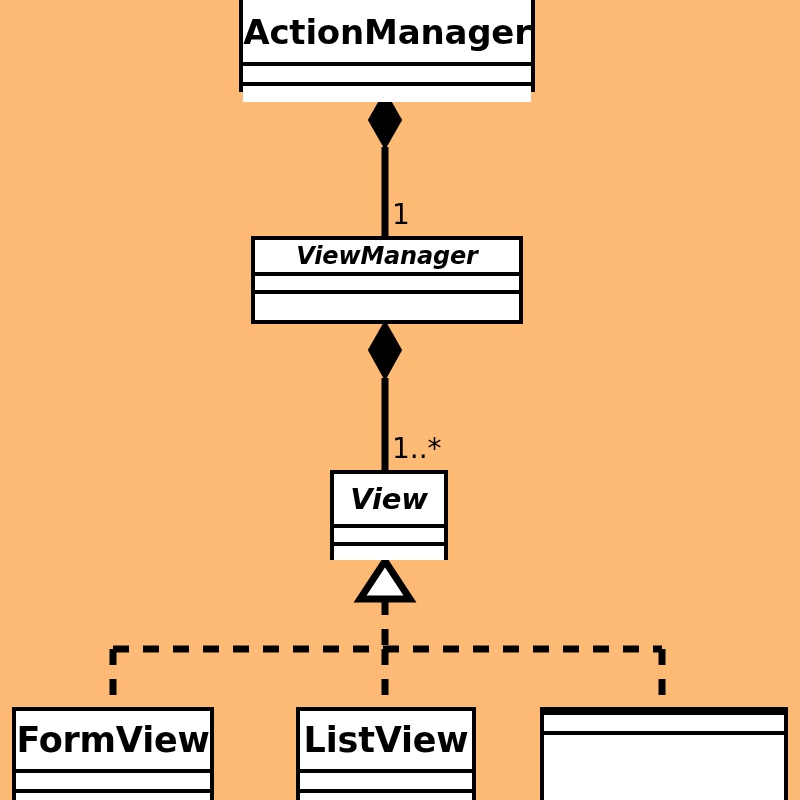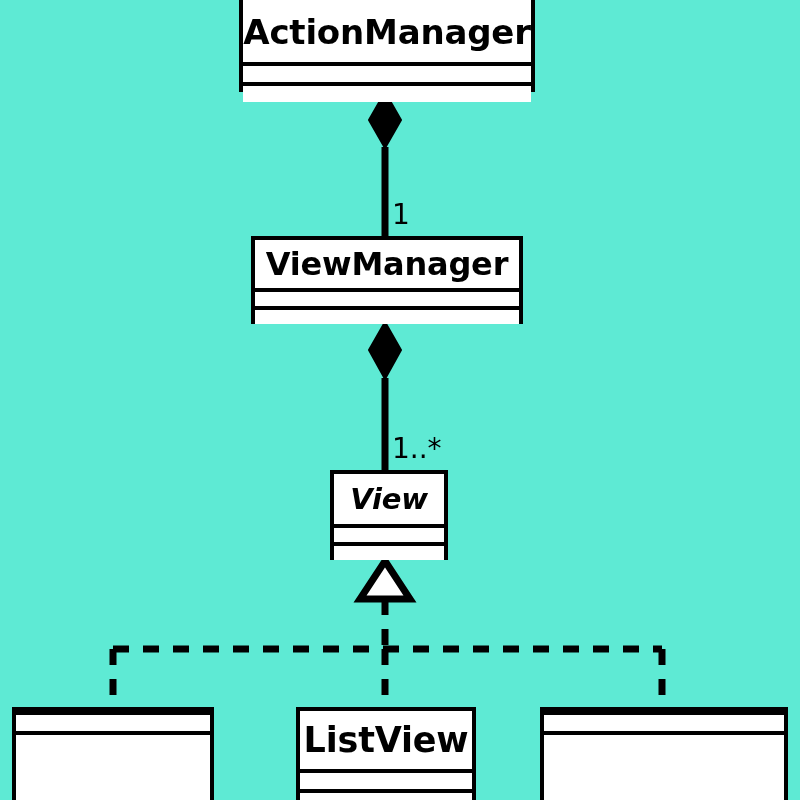--- a/index.html
+++ b/index.html
@@ -11,21 +11,21 @@
     width: 800px;
     height: 800px;
     background: #4a7050;
     font-family: "DejaVu Sans", sans-serif;
     overflow: hidden;
   }
   #canvas {
     position: relative;
     width: 800px;
     height: 800px;
-    background: #5eead4;
+    background: #fdba74;
   }
   svg.edges {
     position: absolute;
     left: 0;
     top: 0;
     width: 800px;
     height: 800px;
     overflow: visible;
   }
   .uml-class {
@@ -63,21 +63,21 @@
     white-space: nowrap;
     z-index: 6;
   }
   
   #node-actionmanager { left: 239px; top: -12px; width: 296px; height: 104px; }
   #node-actionmanager .uml-name { height: 60px; font-size: 34px; padding-top: 10px; }
   #node-actionmanager .c1 { height: 20px; }
   #node-actionmanager .c2 { height: 20px; }
 
   #node-viewmanager { left: 251px; top: 236px; width: 272px; height: 88px; }
-  #node-viewmanager .uml-name { height: 48px; font-size: 32px; }
+  #node-viewmanager .uml-name { height: 32px; font-size: 24px; font-style: italic; }
   #node-viewmanager .c1 { height: 18px; }
   #node-viewmanager .c2 { height: 18px; }
 
   #node-view { left: 330px; top: 470px; width: 118px; height: 90px; }
   #node-view .uml-name { height: 50px; font-size: 29px; }
   #node-view .c1 { height: 18px; }
   #node-view .c2 { height: 18px; }
 
   #node-formview { left: 12px; top: 707px; width: 202px; height: 100px; }
   #node-formview .uml-name { height: 58px; font-size: 35px; }
@@ -143,20 +143,21 @@
     <div class="uml-compartment c2"></div>
   </div>
 
   <div class="uml-class abstract" id="node-view">
     <div class="uml-name">View</div>
     <div class="uml-compartment c1"></div>
     <div class="uml-compartment c2"></div>
   </div>
 
   <div class="uml-class" id="node-formview">
+    <div class="uml-name">FormView</div>
     <div class="uml-compartment c1"></div>
     <div class="uml-compartment c2"></div>
   </div>
 
   <div class="uml-class" id="node-listview">
     <div class="uml-name">ListView</div>
     <div class="uml-compartment c1"></div>
     <div class="uml-compartment c2"></div>
   </div>
 

